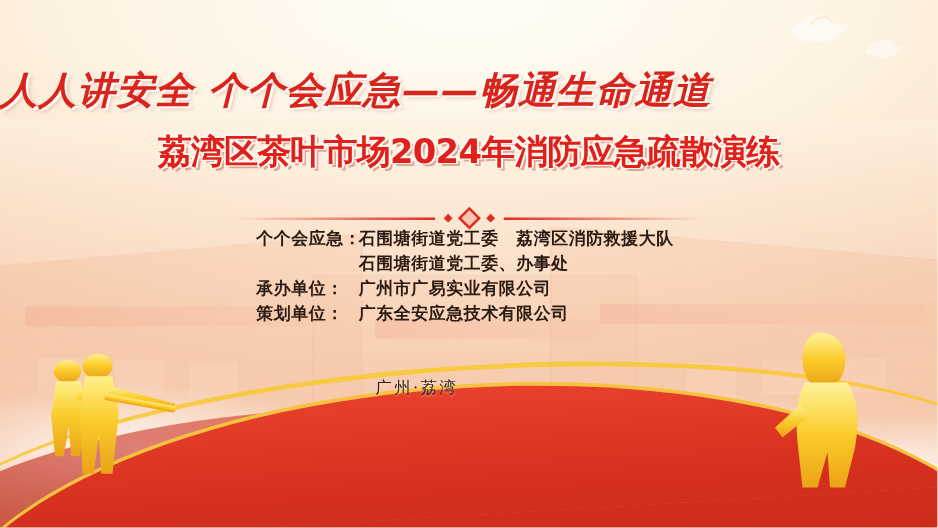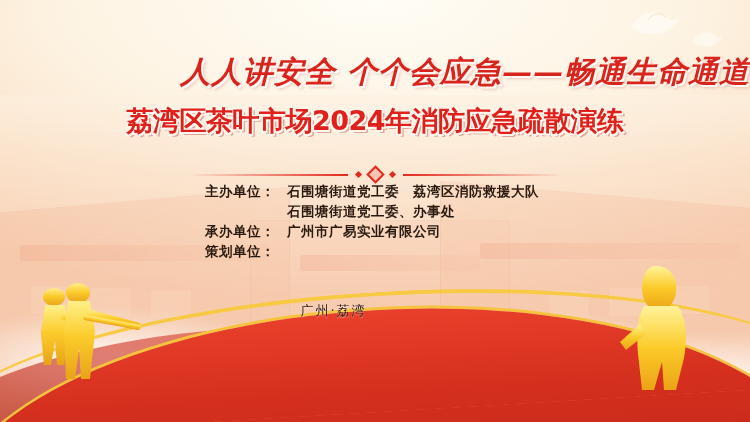--- a/index.html
+++ b/index.html
@@ -89,21 +89,21 @@
   .silh-right { right:46px; width:100px; height:130px; bottom:30px; }
 
   
   .dove { position:absolute; opacity:.55; }
 
   
   .content { position:absolute; inset:0; }
 
   .slogan {
     position:absolute; top:52px; left:0; width:750px;
-    text-align:right;
+    text-align:left;
     font-family:"DejaVu Serif", serif;
     font-size:30px; font-weight:bold; font-style:italic;
     letter-spacing:1px;
     color:#d9241c;
     text-shadow:2px 2px 0 rgba(255,255,255,.85), 3px 3px 3px rgba(180,60,40,.25);
     white-space:nowrap;
   }
 
   .maintitle {
     position:absolute; top:103px; left:0; width:750px;
@@ -236,33 +236,34 @@
     <div class="divider">
       <span class="bar"></span>
       <span class="dot"></span>
       <span class="gem"></span>
       <span class="dot"></span>
       <span class="bar right"></span>
     </div>
 
     <div class="credits">
       <div class="credit-row">
-        <span class="lbl">主办单位：</span>
+        <span class="lbl">个个会应急：</span>
         <span class="val">石围塘街道党工委　荔湾区消防救援大队</span>
       </div>
       <div class="credit-row indented">
         <span class="lbl"></span>
         <span class="val">石围塘街道党工委、办事处</span>
       </div>
       <div class="credit-row">
         <span class="lbl">承办单位：</span>
         <span class="val">广州市广易实业有限公司</span>
       </div>
       <div class="credit-row">
         <span class="lbl">策划单位：</span>
+        <span class="val">广东全安应急技术有限公司</span>
       </div>
     </div>
 
     <div class="place">
       <div>广州·荔湾</div>
     </div>
 
   </div>
 </div>
 

